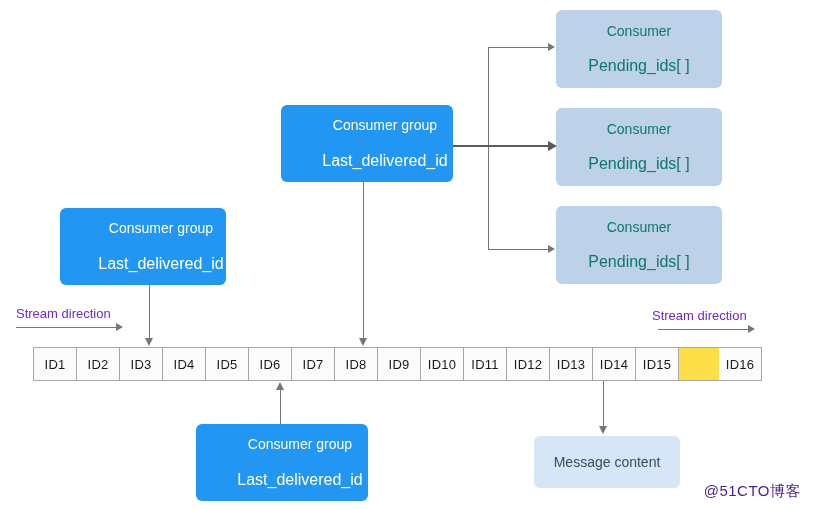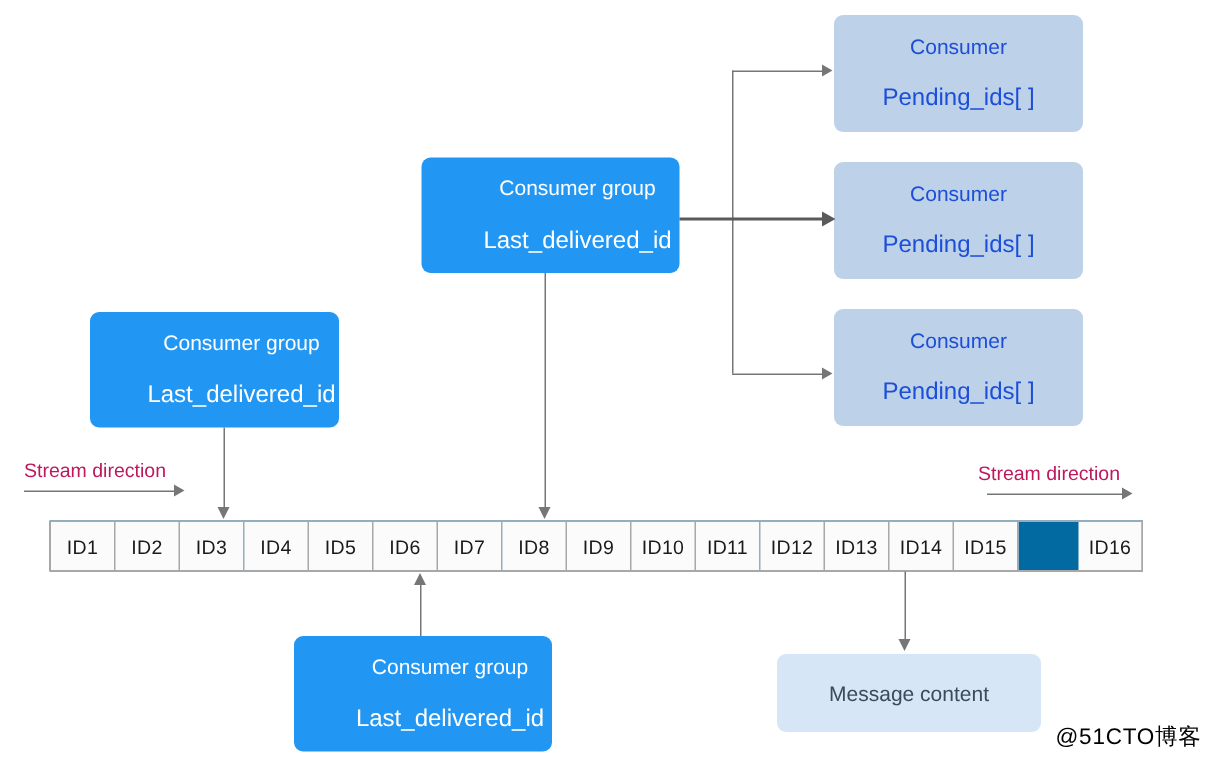--- a/index.html
+++ b/index.html
@@ -18,21 +18,21 @@
 
   
   .stream-bar {
     position: absolute;
     left: 33px;
     top: 347px;
     width: 729px;
     height: 34px;
     display: flex;
     border: 1px solid #a8a8a8;
-    background: #0369a1;
+    background: #fde047;
     box-sizing: border-box;
   }
   .stream-cell {
     flex: 1 1 0;
     border-right: 1px solid #a8a8a8;
     display: flex;
     align-items: center;
     justify-content: center;
     font-size: 13px;
     color: #1a1a1a;
@@ -52,21 +52,21 @@
     align-items: center;
     justify-content: center;
   }
   .box-blue {
     background: #2196f3;
     color: #ffffff;
     padding-left: 36px;
   }
   .box-light {
     background: #bdd2e8;
-    color: #1d4ed8;
+    color: #0f766e;
   }
   .box-lighter {
     background: #d6e6f7;
     color: #3b4a5c;
   }
   .box .line1 {
     font-size: 14px;
     line-height: 1.2;
     white-space: nowrap;
   }
@@ -116,31 +116,31 @@
     width: 0; height: 0;
     border-top: 4px solid transparent;
     border-bottom: 4px solid transparent;
     border-left: 7px solid #767676;
   }
 
   
   .stream-label {
     position: absolute;
     font-size: 13px;
-    color: #be185d;
+    color: #6d28d9;
     white-space: nowrap;
   }
 
   
   .watermark {
     position: absolute;
     right: 12px;
     bottom: 8px;
     font-size: 15px;
-    color: #000000;
+    color: #4c1d95;
     letter-spacing: 0.5px;
     white-space: nowrap;
     user-select: none;
   }
 </style>
 </head>
 <body>
 
 <div id="canvas">
 
@@ -219,19 +219,19 @@
   <div class="vline" style="left:280px; top:389px; height:35px;"></div>
 
   <div class="box box-blue" style="left:196px; top:424px; width:172px; height:77px;">
     <span class="line1">Consumer group</span>
     <span class="line2">Last_delivered_id</span>
   </div>
 
   <div class="vline" style="left:603px; top:381px; height:46px;"></div>
   <div class="arrow-down" style="left:599px; top:426px;"></div>
 
-  <div class="box box-lighter" style="left:518px; top:436px; width:176px; height:52px;">
+  <div class="box box-lighter" style="left:534px; top:436px; width:146px; height:52px;">
     <span class="line1">Message content</span>
   </div>
 
   <div class="watermark">@51CTO博客</div>
 
 </div>
 
 </body></html>

